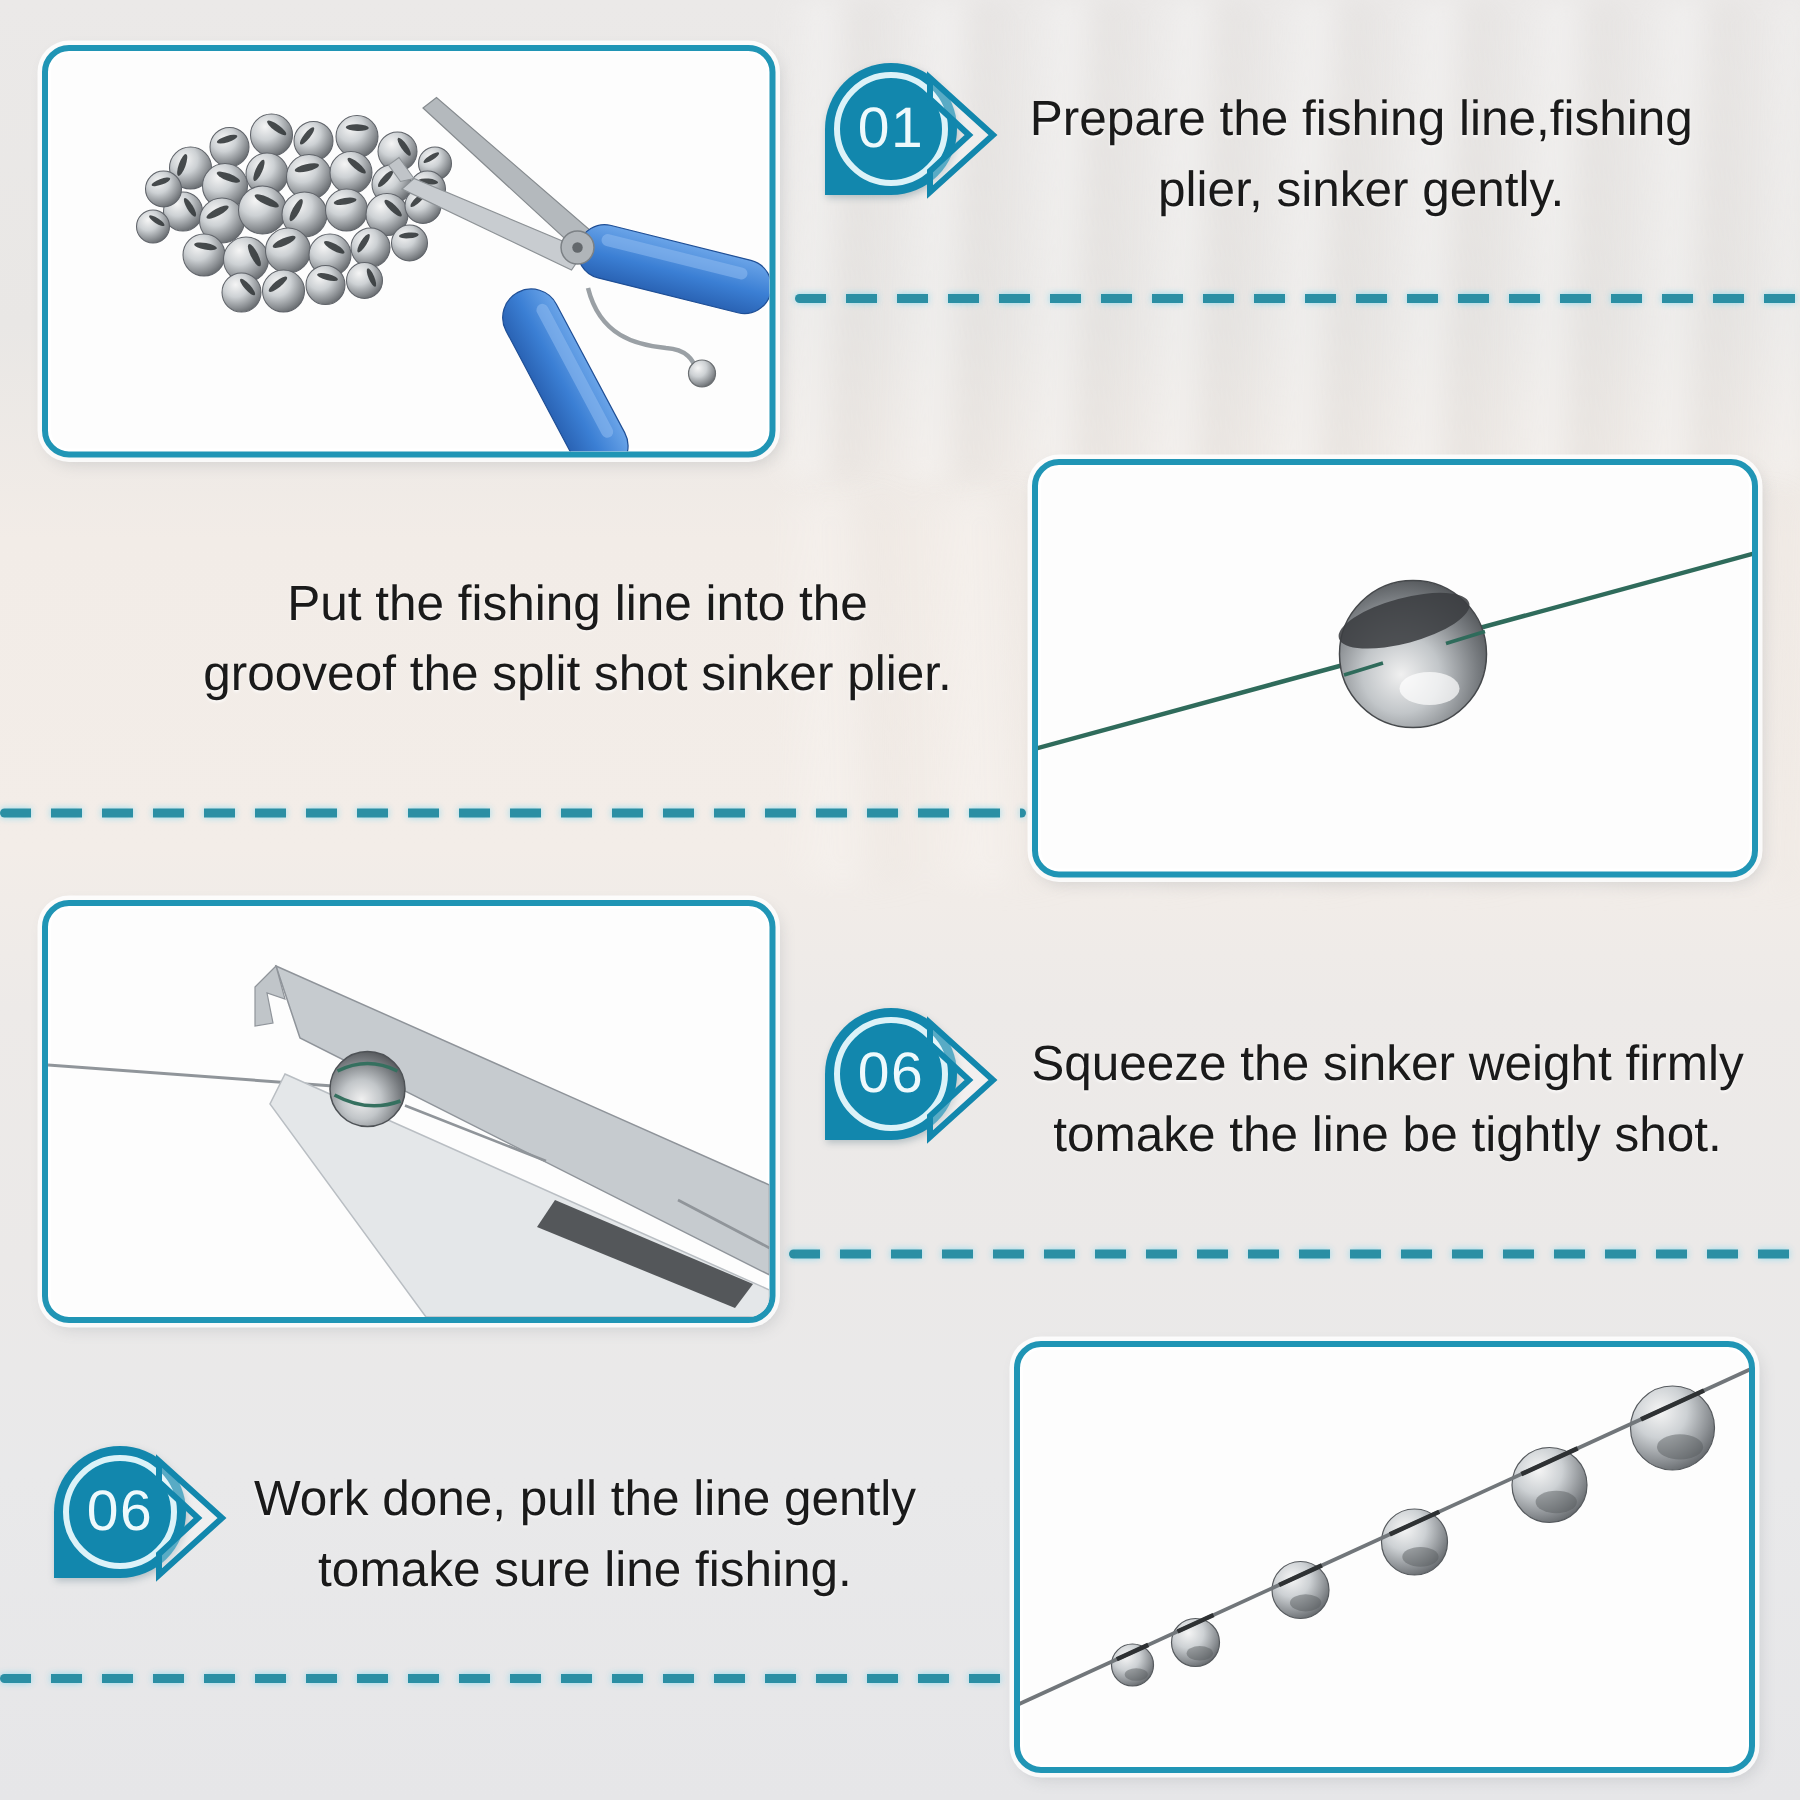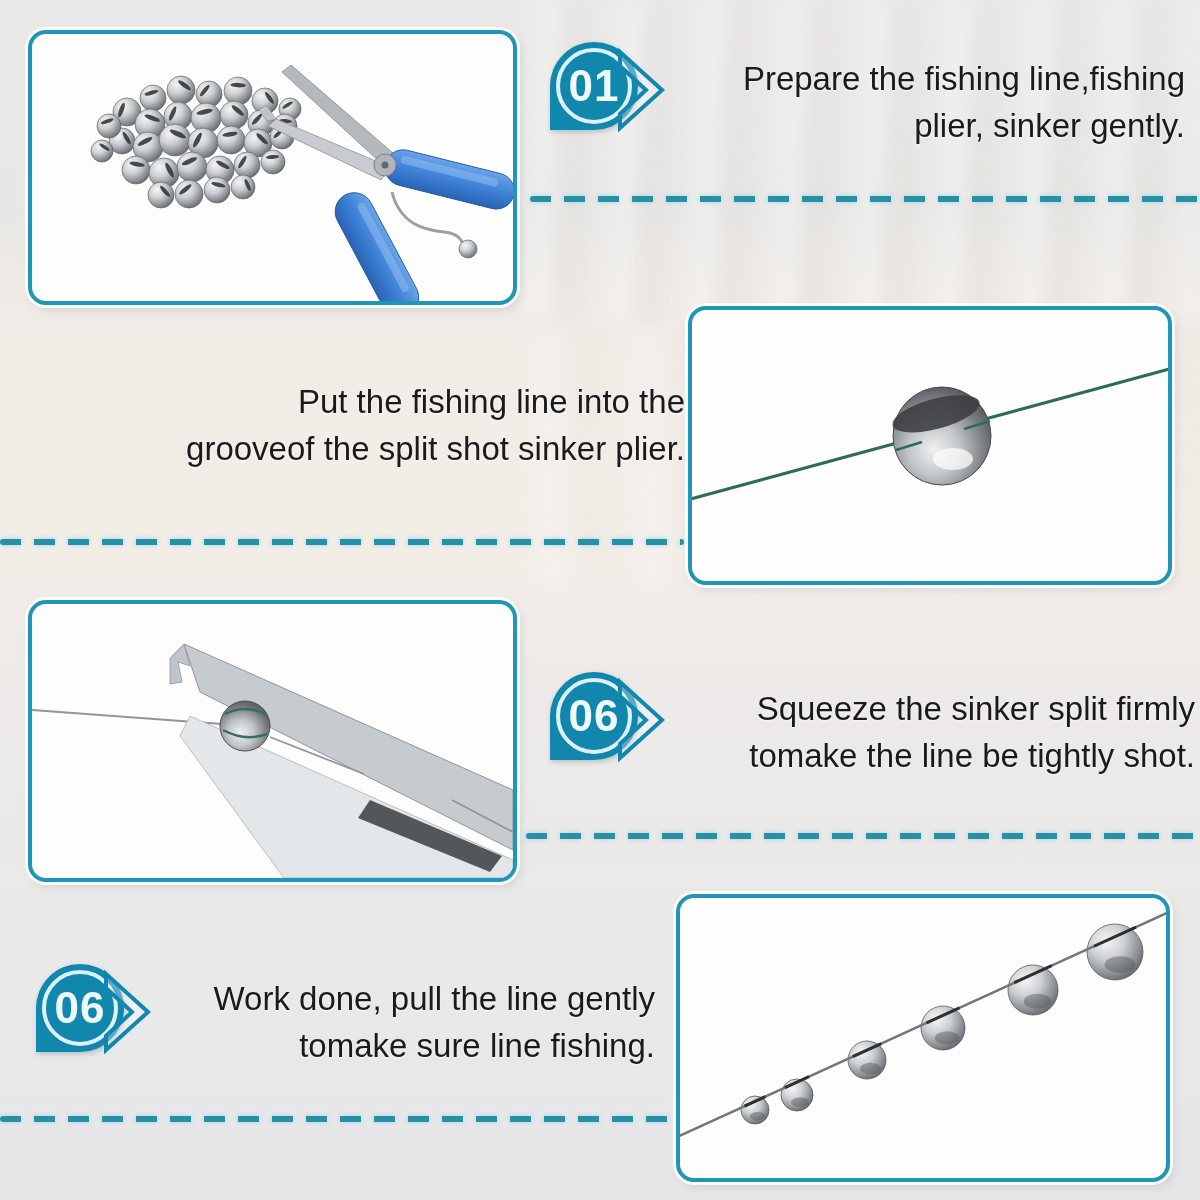--- a/index.html
+++ b/index.html
@@ -41,24 +41,24 @@
   
   .badge{position:absolute;width:116px;height:96px;}
   .b1{left:550px;top:42px;}
   .b2{left:36px;top:362px;}
   .b3{left:550px;top:672px;}
   .b4{left:36px;top:964px;}
   .drop{position:absolute;left:0;top:0;width:88px;height:88px;background:#1287ad;border-radius:50% 50% 50% 0;
         box-shadow:1px 2px 5px rgba(80,115,130,.35);}
   .ring{position:absolute;inset:6px;border:4px solid #dcf2f8;border-radius:50%;}
   .num{position:absolute;left:0;top:0;width:88px;height:88px;display:flex;align-items:center;justify-content:center;
-       color:#eef9fc;font-size:44px;font-weight:700;letter-spacing:1px;}
+       color:#eef9fc;font-size:38px;font-weight:400;letter-spacing:1px;}
   .chev{position:absolute;left:62px;top:4px;width:56px;height:88px;}
   
-  .stext{position:absolute;color:#1a1a1a;font-size:33px;line-height:47px;text-align:right;
+  .stext{position:absolute;color:#1a1a1a;font-size:33px;line-height:47px;text-align:center;
          text-shadow:0 1px 2px rgba(255,255,255,.8);}
   .t1{left:630px;top:55px;width:555px;}
   .t2{left:85px;top:378px;width:600px;}
   .t3{left:655px;top:685px;width:540px;}
   .t4{left:125px;top:975px;width:530px;}
 </style>
 </head>
 <body>
 
 <div class="canvas">
@@ -260,21 +260,21 @@
   <div class="badge b3">
     <div class="drop">
       <div class="ring"></div>
       <div class="num">06</div>
     </div>
     <svg class="chev" viewBox="0 0 56 88">
       <path d="M8,6 L50,44 L8,82 L8,68 L34,44 L8,20 Z" fill="rgba(255,255,255,.3)" stroke="#1287ad" stroke-width="4" stroke-linejoin="miter"></path>
     </svg>
   </div>
   <div class="stext t3">
-    <div>Squeeze the sinker split firmly</div>
+    <div>Squeeze the sinker weight firmly</div>
     <div>tomake the line be tightly shot.</div>
   </div>
 
   <div class="badge b4">
     <div class="drop">
       <div class="ring"></div>
       <div class="num">06</div>
     </div>
     <svg class="chev" viewBox="0 0 56 88">
       <path d="M8,6 L50,44 L8,82 L8,68 L34,44 L8,20 Z" fill="rgba(255,255,255,.3)" stroke="#1287ad" stroke-width="4" stroke-linejoin="miter"></path>

